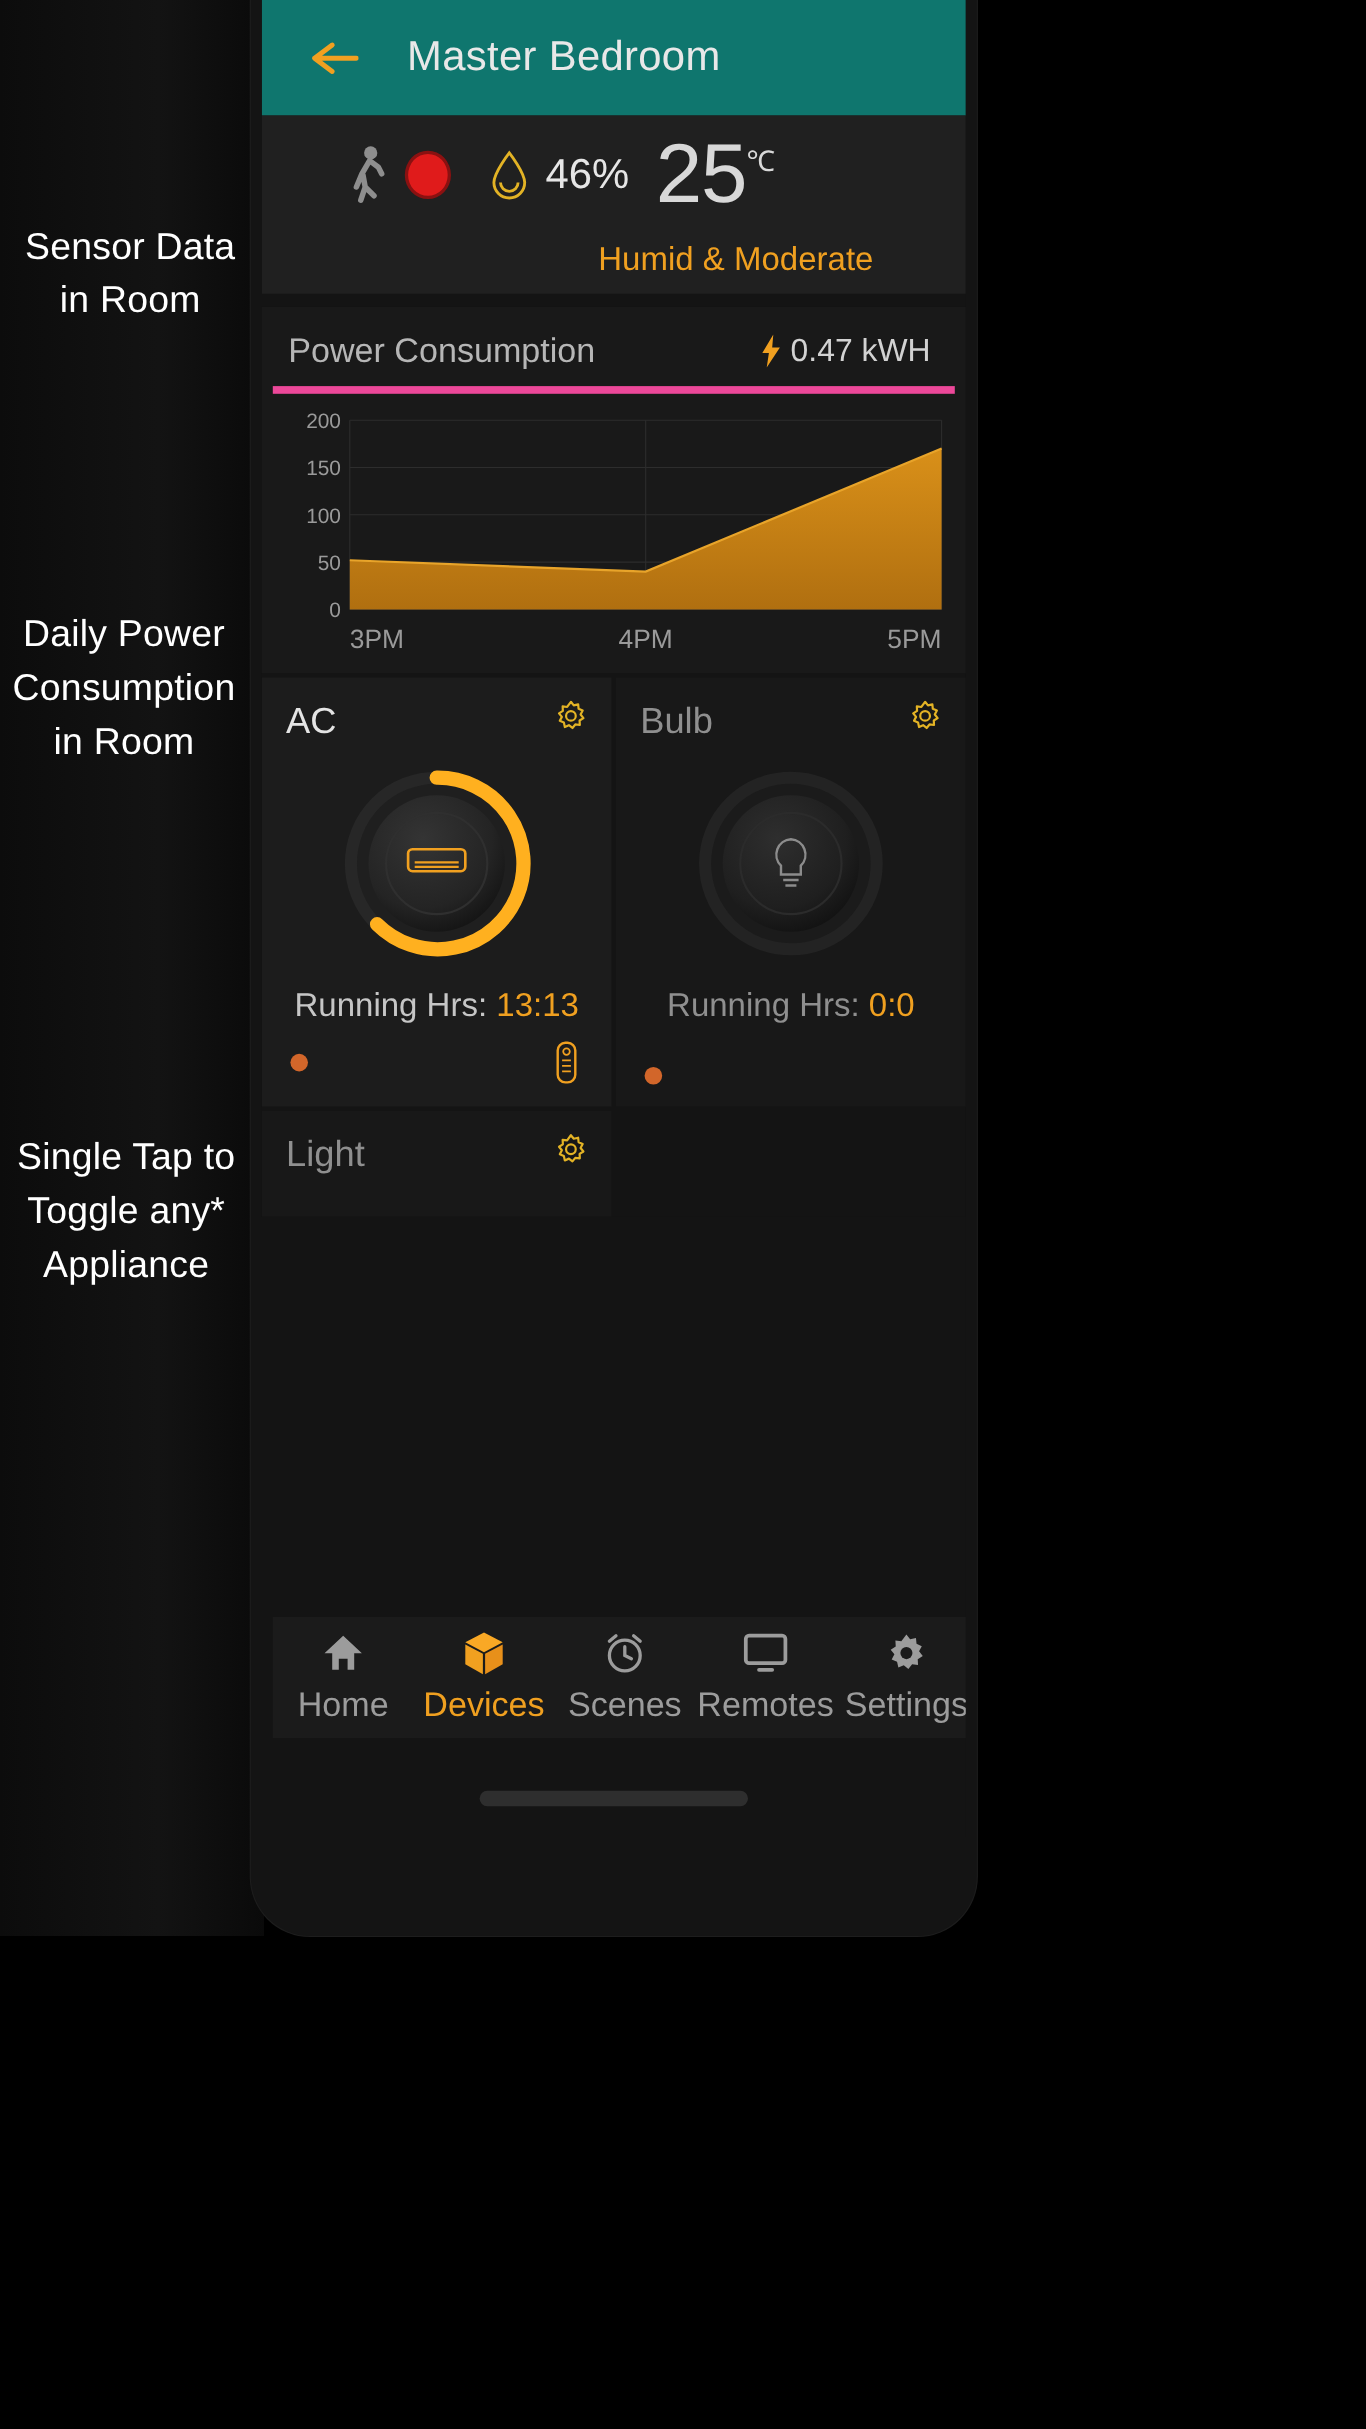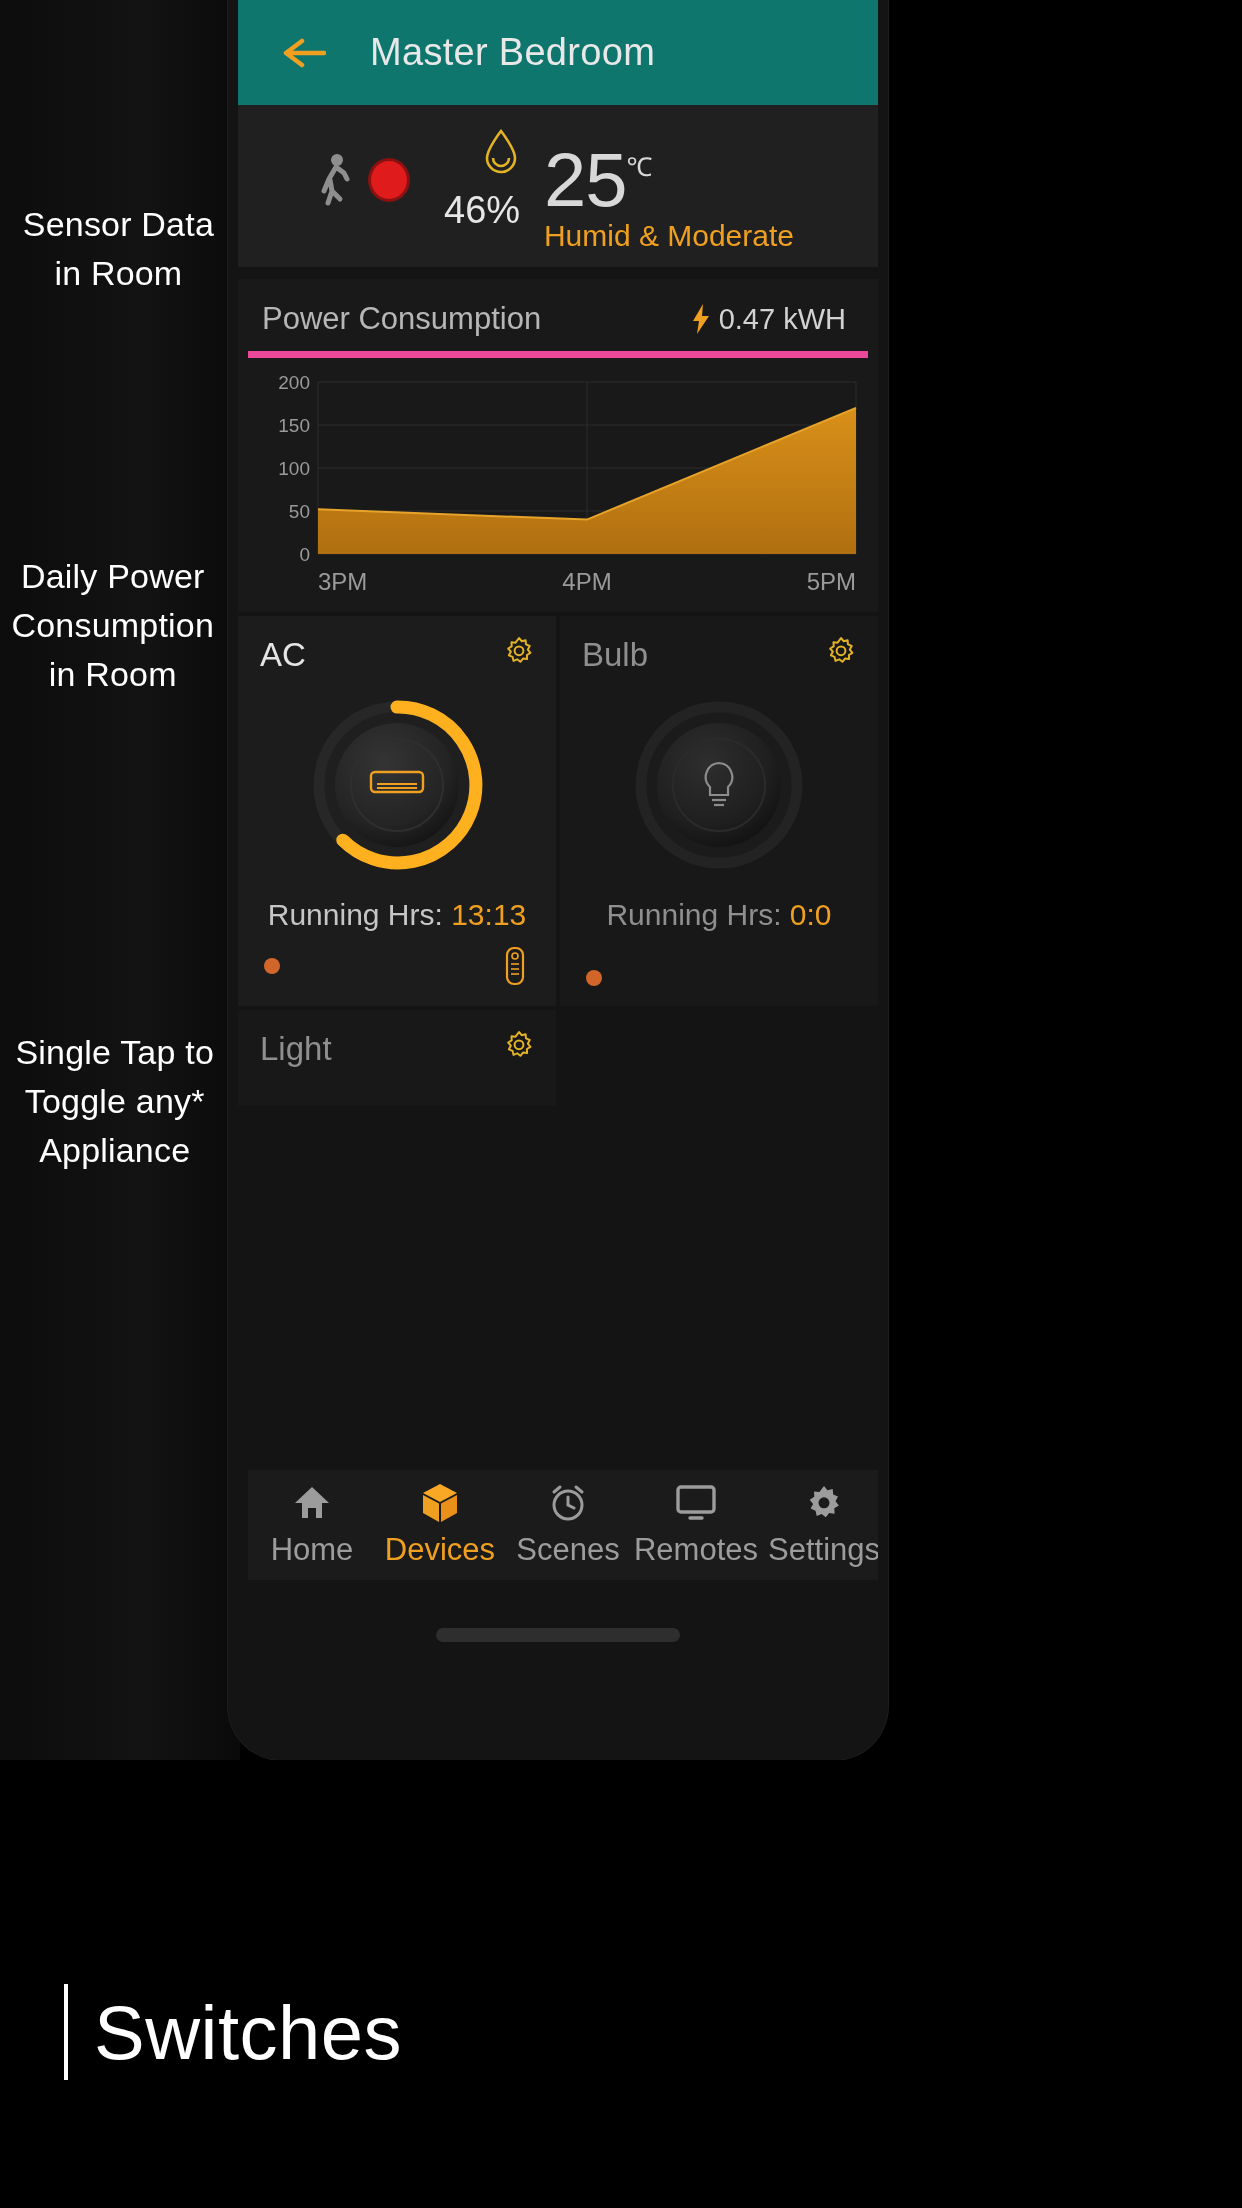--- a/index.html
+++ b/index.html
@@ -55,21 +55,21 @@
   .sensor-row { display:flex; align-items:center; gap: 0; padding-left: 54px; }
   .motion-group { display:flex; align-items:center; gap: 16px; }
   .walk-icon { width: 34px; height: 54px; }
   .motion-dot {
     width: 42px; height: 44px; border-radius: 50%;
     background:#e01b1b; border: 3px solid #8a1111;
   }
   .lux-group { display:flex; align-items:center; gap: 18px; margin-left: 38px; }
   .sun-icon { width: 48px; height: 48px; }
   .sensor-val { color:#e6e6e6; font-size: 38px; font-weight: 400; }
-  .hum-group { display:flex; align-items:flex-end; gap: 14px; margin-left: 34px; flex-direction: column; }
+  .hum-group { display:flex; align-items:center; gap: 14px; margin-left: 34px; }
   .drop-icon { width: 38px; height: 48px; }
   .temp-group { display:flex; align-items:flex-start; margin-left: 24px; }
   .temp-val { color:#d8d8d8; font-size: 76px; line-height: 64px; font-weight: 300; letter-spacing:-1px; }
   .temp-unit { color:#d8d8d8; font-size: 26px; line-height: 30px; margin-top: 4px; }
   .sensor-caption {
     position:absolute; right: 84px; bottom: 14px;
     color:#f0a020; font-size: 30px;
   }
 
   
@@ -416,20 +416,14 @@
           </div>
           <div class="navlabel">Settings</div>
         </div>
 
       </div>
 
       <div class="homebar"></div>
     </div>
   </div>
 
-  <div class="footer">
-    <div class="brand-wrap">
-      <div class="brand-rule"></div>
-      <div class="brand-text">Switches</div>
-    </div>
-  </div>
 
 </div>
 
 </body></html>

